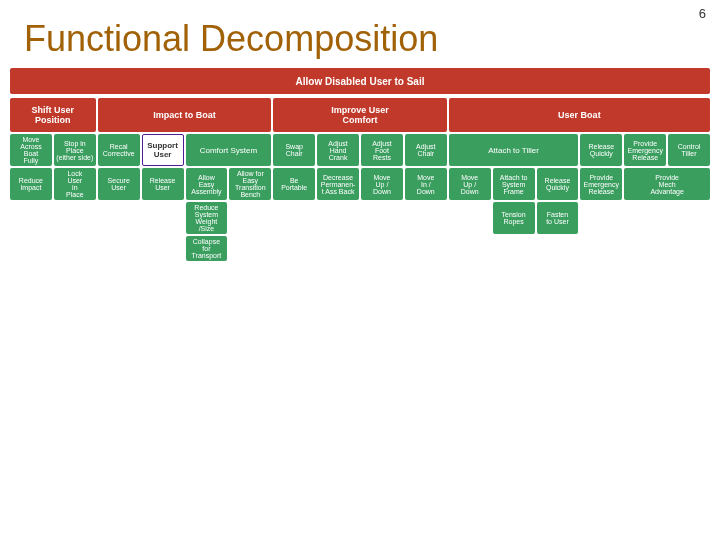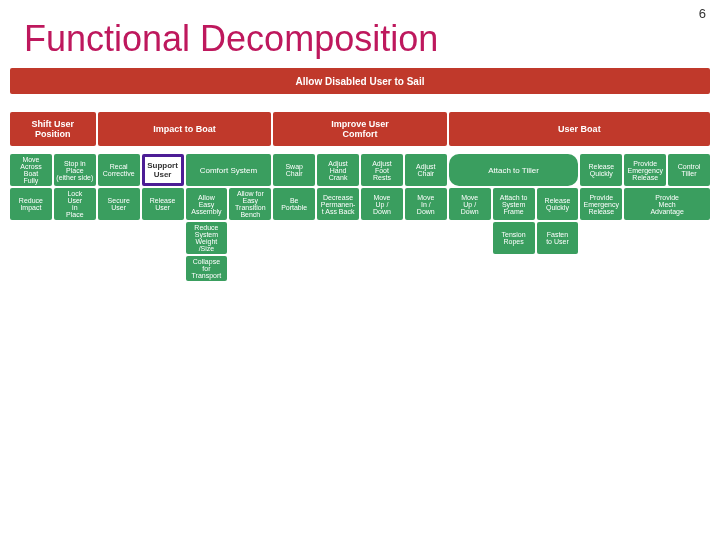--- a/index.html
+++ b/index.html
@@ -14,21 +14,21 @@
     .page-number {
       position: absolute;
       top: 6px;
       right: 14px;
       font-size: 13px;
       color: #333;
     }
     .main-title {
       font-size: 36px;
       font-weight: 300;
-      color: #be185d;
+      color: #a16207;
       padding: 18px 24px 8px 24px;
     }
 
     
     .fd-wrapper {
       padding: 0 10px;
       position: relative;
     }
 
     
@@ -44,61 +44,61 @@
       align-items: center;
       justify-content: center;
       text-align: center;
       font-size: 8px;
       color: #fff;
       padding: 2px;
       min-height: 22px;
     }
     .cell.red { background: #c0392b; }
     .cell.green { background: #3a9e5f; }
-    .cell.white { background: #fff; color: #333; border: 3px solid #4c1d95; }
+    .cell.white { background: #fff; color: #333; border: 1px solid #4c1d95; }
     .cell.empty { background: transparent; }
     .cell.bold { font-weight: bold; }
     .cell.sz10 { font-size: 10px; }
     .cell.sz9 { font-size: 9px; }
     .cell.sz8 { font-size: 8px; }
     .cell.sz7 { font-size: 7px; }
   </style>
 </head>
 <body>
 
 <div class="page-number">
   <span>6</span>
 </div>
 
 <h1 class="main-title">Functional Decomposition</h1>
 
 <div class="fd-wrapper">
 
-  <div class="grid grid-16" style="margin-bottom:18px;">
+  <div class="grid grid-16" style="margin-bottom:4px;">
     <div class="cell red bold sz10" style="grid-column:1/17; min-height:26px;">Allow Disabled User to Sail</div>
   </div>
 
-  <div class="grid grid-16" style="margin-bottom:8px;">
+  <div class="grid grid-16" style="margin-bottom:2px;">
     <div class="cell red bold sz9" style="grid-column:1/3; min-height:34px;">Shift User<br>Position</div>
     <div class="cell red bold sz9" style="grid-column:3/7; min-height:34px;">Impact to Boat</div>
     <div class="cell red bold sz9" style="grid-column:7/11; min-height:34px;">Improve User<br>Comfort</div>
     <div class="cell red bold sz9" style="grid-column:11/17; min-height:34px;">User Boat</div>
   </div>
 
   <div class="grid grid-16" style="margin-bottom:2px;">
     <div class="cell green sz7" style="grid-column:1/2; min-height:30px;">Move<br>Across<br>Boat<br>Fully</div>
     <div class="cell green sz7" style="grid-column:2/3; min-height:30px;">Stop in Place<br>(either side)</div>
     <div class="cell green sz7" style="grid-column:3/4; min-height:30px;">Recal<br>Corrective</div>
     <div class="cell white sz8 bold" style="grid-column:4/5; min-height:30px;">Support<br>User</div>
     <div class="cell green sz8" style="grid-column:5/7; min-height:30px;">Comfort System</div>
     <div class="cell green sz7" style="grid-column:7/8; min-height:30px;">Swap<br>Chair</div>
     <div class="cell green sz7" style="grid-column:8/9; min-height:30px;">Adjust<br>Hand<br>Crank</div>
     <div class="cell green sz7" style="grid-column:9/10; min-height:30px;">Adjust<br>Foot<br>Rests</div>
     <div class="cell green sz7" style="grid-column:10/11; min-height:30px;">Adjust<br>Chair</div>
-    <div class="cell green sz8" style="grid-column:11/14; min-height:30px;border-radius:10px;">Attach to Tiller</div>
+    <div class="cell green sz8" style="grid-column:11/14; min-height:30px;">Attach to Tiller</div>
     <div class="cell green sz7" style="grid-column:14/15; min-height:30px;">Release<br>Quickly</div>
     <div class="cell green sz7" style="grid-column:15/16; min-height:30px;">Provide<br>Emergency<br>Release</div>
     <div class="cell green sz7" style="grid-column:16/17; min-height:30px;">Control<br>Tiller</div>
   </div>
 
   <div class="grid grid-16" style="margin-bottom:2px;">
     <div class="cell green sz7" style="grid-column:1/2; min-height:28px;">Reduce<br>Impact</div>
     <div class="cell green sz7" style="grid-column:2/3; min-height:28px;">Lock<br>User<br>in<br>Place</div>
     <div class="cell green sz7" style="grid-column:3/4; min-height:28px;">Secure<br>User</div>
     <div class="cell green sz7" style="grid-column:4/5; min-height:28px;">Release<br>User</div>

